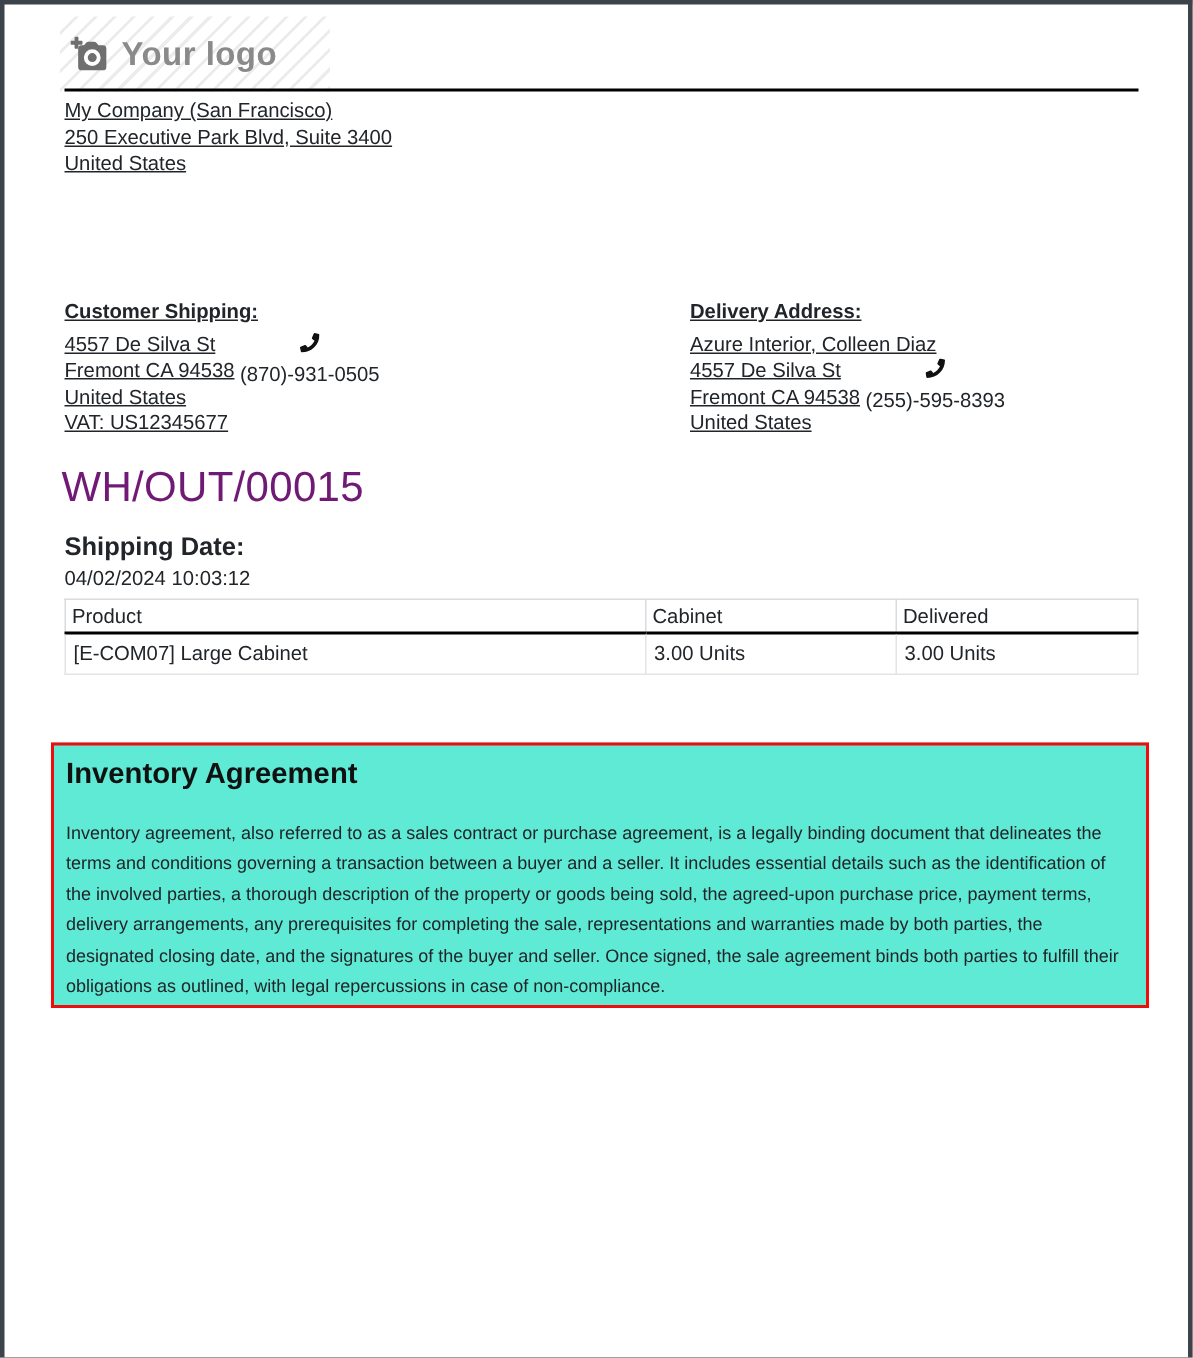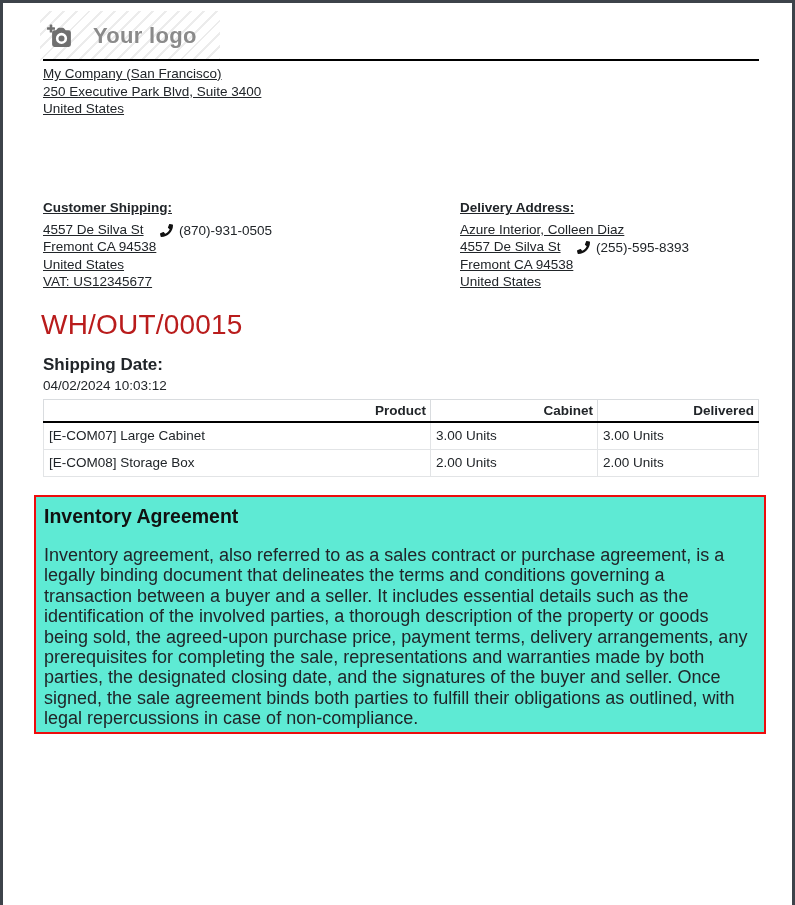--- a/index.html
+++ b/index.html
@@ -12,59 +12,59 @@
     border-left: 3px solid #3d434a;
     border-top: 3px solid #3d434a;
     border-right: 3px solid #3d434a;
     overflow: hidden;
     font-family: "Liberation Sans", sans-serif;
     color: #212529;
   }
   .logo-box {
     position: absolute; left: 37px; top: 8px; width: 180px; height: 50px;
     background: repeating-linear-gradient(135deg, #ffffff 0 7px, #ececec 7px 9px);
-    display: flex; align-items: center; gap: 21px; padding-left: 7px;
+    display: flex; align-items: center; gap: 9px; padding-left: 7px;
   }
   .logo-text { font-size: 22px; font-weight: 700; color: #8a8a8a; letter-spacing: .3px; }
   .header-rule { position: absolute; left: 40px; top: 56px; width: 716px; height: 0; border-top: 2px solid #000; }
   .addr { font-size: 13.5px; line-height: 17.5px; text-decoration: underline; }
   .company-address { position: absolute; left: 40px; top: 62px; width: 420px; }
   .customer-address { position: absolute; left: 40px; top: 196px; width: 400px; }
   .delivery-address { position: absolute; left: 457px; top: 196px; width: 320px; }
   .addr-label { font-weight: 700; margin-bottom: 4px; }
   .street-line { position: relative; }
   .phone-wrap {
     position: absolute; left: 117px; top: 1px;
-    display: inline-flex; align-items: center; gap: 6px; white-space: nowrap;
+    display: inline-flex; align-items: center; gap: 6px; white-space: nowrap; flex-direction: column;
   }
   .phone-wrap svg { flex: 0 0 auto; }
-  .doc-title { position: absolute; left: 38px; top: 306px; font-size: 28px; font-weight: 400; color: #b91c1c; letter-spacing: .2px; }
+  .doc-title { position: absolute; left: 38px; top: 306px; font-size: 28px; font-weight: 400; color: #701a75; letter-spacing: .2px; }
   .ship-label { position: absolute; left: 40px; top: 352px; font-size: 17px; font-weight: 700; }
   .ship-value { position: absolute; left: 40px; top: 375px; font-size: 13.5px; }
   table.products {
     position: absolute; left: 40px; top: 396px; width: 715px;
     border-collapse: collapse; table-layout: fixed; font-size: 13.5px;
   }
   table.products col.c-prod { width: 387px; }
   table.products col.c-ord  { width: 167px; }
   table.products col.c-del  { width: 161px; }
   table.products th {
     border: 1px solid #d9dcdf; border-bottom: 2px solid #000;
-    font-weight: 700; text-align: right; padding: 3px 4px;
+    font-weight: 400; text-align: left; padding: 3px 4px;
   }
   table.products td {
     border: 1px solid #e2e4e6; padding: 5px 4px 6px 5px; text-align: left;
   }
   .agreement-box {
     position: absolute; left: 31px; top: 492px; width: 732px;
     border: 2px solid #ee0c0c; background: #5eead4;
     padding: 7px 9px 3px 8px;
   }
   .agreement-title { margin: 0 0 17px 0; font-size: 19.5px; line-height: 24px; font-weight: 700; color: #111; }
-  .agreement-body { margin: 0; font-size: 18px; line-height: 20.4px; color: #212529; }
+  .agreement-body { margin: 0; font-size: 12px; line-height: 20.4px; color: #212529; }
 </style>
 </head>
 <body>
 
 <div class="page">
 
   <div class="logo-box">
     <span style="display:inline-flex;">
       <svg width="25" height="24" viewBox="0 0 25 24">
         <rect x="0" y="3.2" width="8" height="2.6" rx="0.6" fill="#6f6f6f"></rect>
@@ -137,25 +137,20 @@
         <th>Cabinet</th>
         <th>Delivered</th>
       </tr>
     </thead>
     <tbody>
       <tr>
         <td>[E-COM07] Large Cabinet</td>
         <td>3.00 Units</td>
         <td>3.00 Units</td>
       </tr>
-      <tr>
-        <td>[E-COM08] Storage Box</td>
-        <td>2.00 Units</td>
-        <td>2.00 Units</td>
-      </tr>
     </tbody>
   </table>
 
   <div class="agreement-box">
     <h2 class="agreement-title">Inventory Agreement</h2>
     <p class="agreement-body">Inventory agreement, also referred to as a sales contract or purchase agreement, is a legally binding document that delineates the terms and conditions governing a transaction between a buyer and a seller. It includes essential details such as the identification of the involved parties, a thorough description of the property or goods being sold, the agreed-upon purchase price, payment terms, delivery arrangements, any prerequisites for completing the sale, representations and warranties made by both parties, the designated closing date, and the signatures of the buyer and seller. Once signed, the sale agreement binds both parties to fulfill their obligations as outlined, with legal repercussions in case of non-compliance.</p>
   </div>
 
 </div>
 

